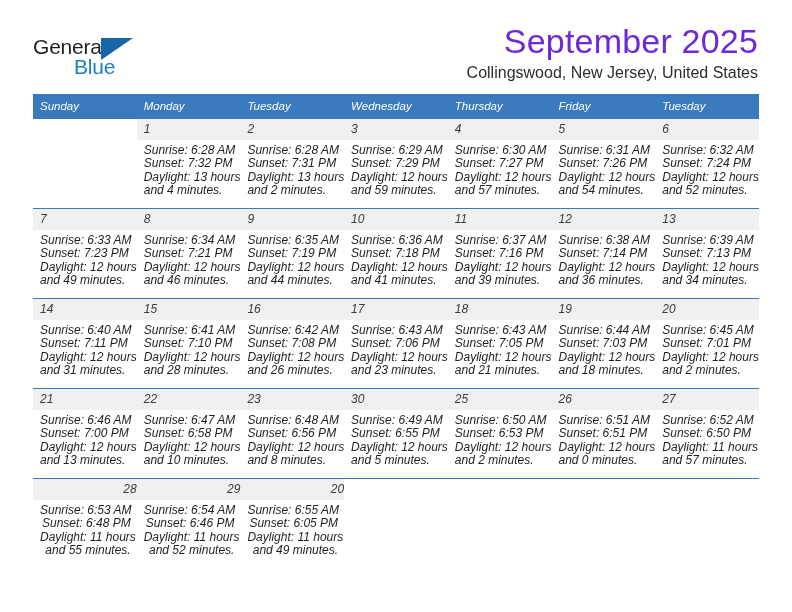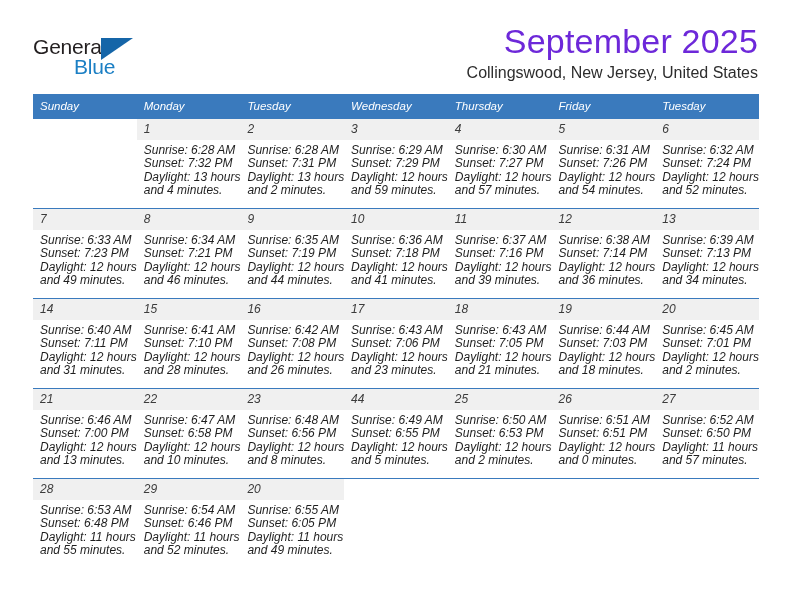--- a/index.html
+++ b/index.html
@@ -104,20 +104,21 @@
     vertical-align: top;
     padding: 0;
     border-top: 1px solid #3a7abd;
     width: 103.7px;
   }
   .calendar tr.week-row td {
     height: 89px;
   }
   .calendar tr.week-row.last td {
     height: 86px;
+    text-align: right;
   }
 
   .cell {
     height: 100%;
     box-sizing: border-box;
   }
   .daynum {
     background: #f0f0f0;
     font-size: 12px;
     color: #3b3b3b;
@@ -432,21 +433,21 @@
               <div class="info">
                 <div>Sunrise: 6:48 AM</div>
                 <div>Sunset: 6:56 PM</div>
                 <div>Daylight: 12 hours</div>
                 <div>and 8 minutes.</div>
               </div>
             </div>
           </td>
           <td>
             <div class="cell">
-              <div class="daynum">44</div>
+              <div class="daynum">30</div>
               <div class="info">
                 <div>Sunrise: 6:49 AM</div>
                 <div>Sunset: 6:55 PM</div>
                 <div>Daylight: 12 hours</div>
                 <div>and 5 minutes.</div>
               </div>
             </div>
           </td>
           <td>
             <div class="cell">

